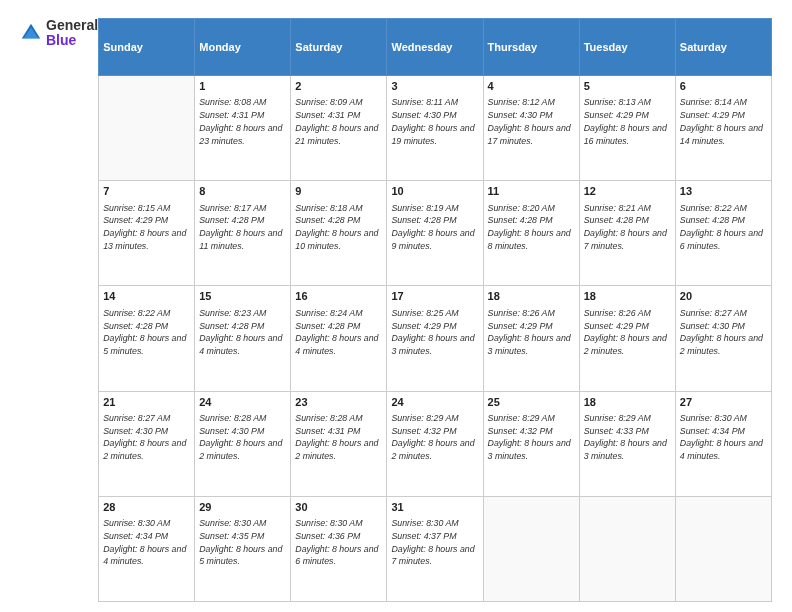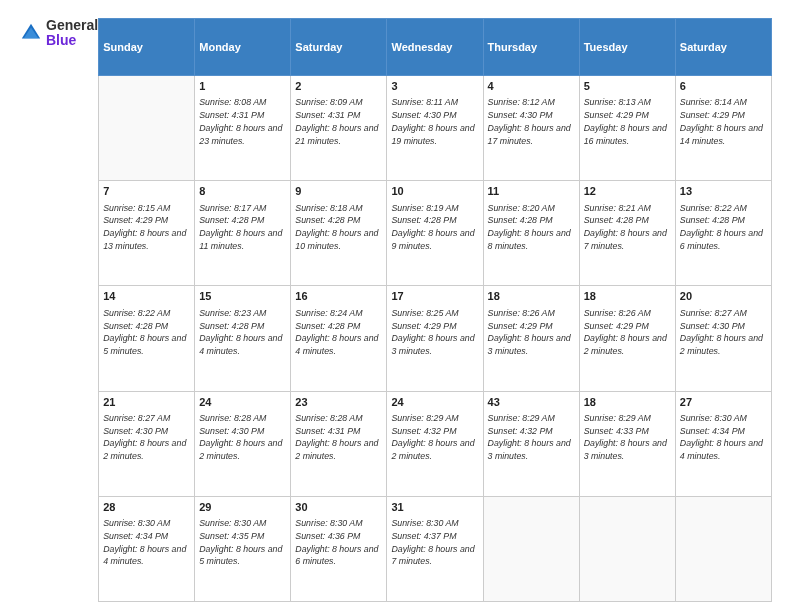--- a/index.html
+++ b/index.html
@@ -222,21 +222,21 @@
           </td>
           <td>
             <span class="day-number">23</span>
             <div class="day-info">Sunrise: 8:28 AM<br>Sunset: 4:31 PM<br>Daylight: 8 hours and 2 minutes.</div>
           </td>
           <td>
             <span class="day-number">24</span>
             <div class="day-info">Sunrise: 8:29 AM<br>Sunset: 4:32 PM<br>Daylight: 8 hours and 2 minutes.</div>
           </td>
           <td>
-            <span class="day-number">43</span>
+            <span class="day-number">25</span>
             <div class="day-info">Sunrise: 8:29 AM<br>Sunset: 4:32 PM<br>Daylight: 8 hours and 3 minutes.</div>
           </td>
           <td>
             <span class="day-number">18</span>
             <div class="day-info">Sunrise: 8:29 AM<br>Sunset: 4:33 PM<br>Daylight: 8 hours and 3 minutes.</div>
           </td>
           <td>
             <span class="day-number">27</span>
             <div class="day-info">Sunrise: 8:30 AM<br>Sunset: 4:34 PM<br>Daylight: 8 hours and 4 minutes.</div>
           </td>

